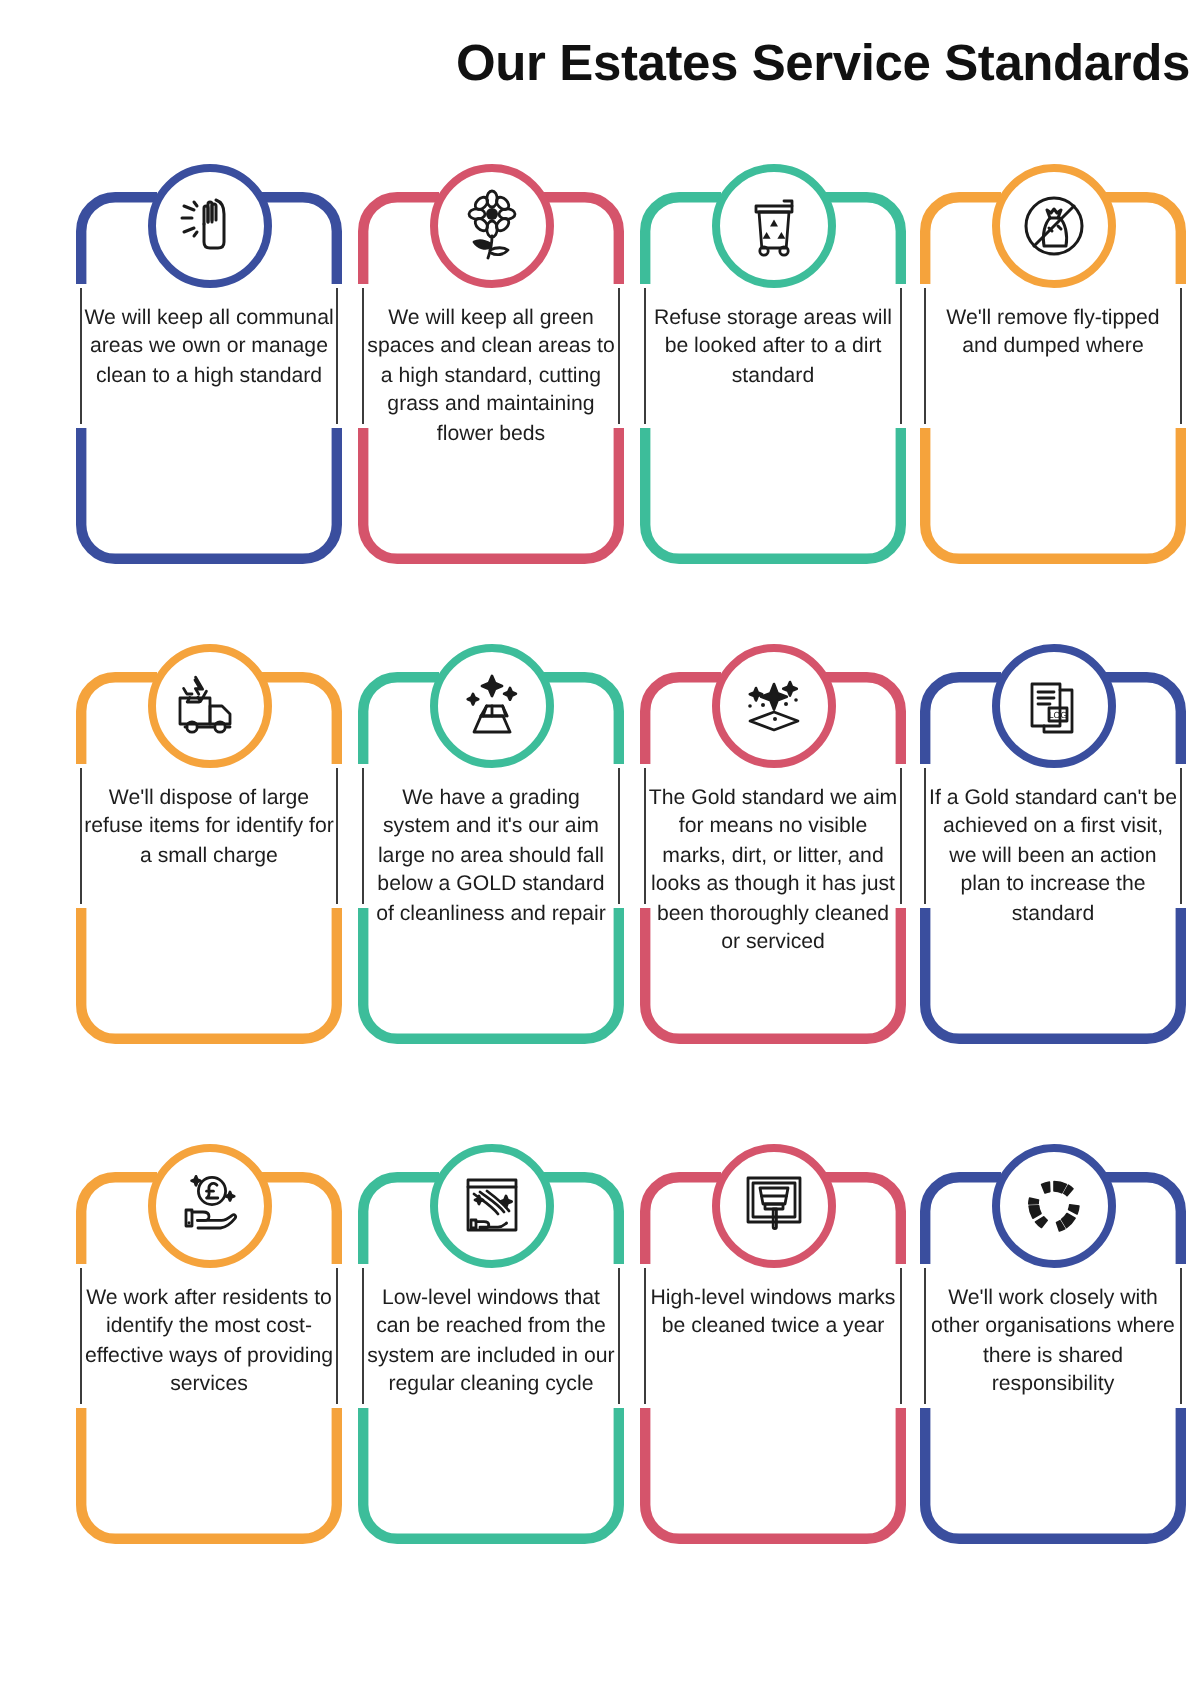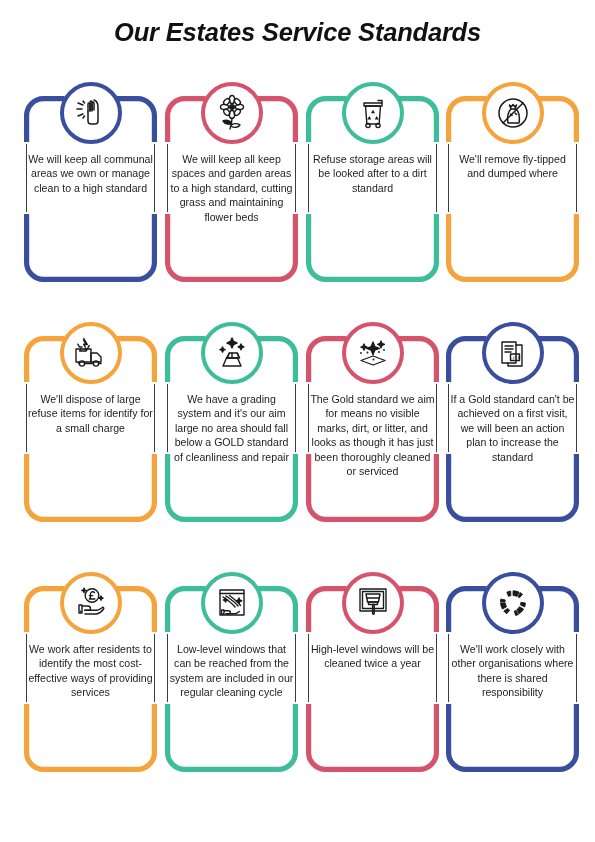--- a/index.html
+++ b/index.html
@@ -14,33 +14,32 @@
     overflow: hidden;
     position: relative;
   }
 
   
   .page-title {
     position: absolute;
     top: 18px;
     left: 0;
     width: 595px;
-    text-align: center;
+    text-align: right;
     font-size: 25.5px;
     font-weight: bold;
     letter-spacing: -0.2px;
     color: #111111;
-    font-style: italic;
   }
 
   
   .grid {
     position: absolute;
     top: 82px;
-    left: 2px;
+    left: 16px;
     width: 535px;
   }
   .row {
     position: relative;
     width: 595px;
     height: 250px;
   }
   .row-1 { height: 240px; }
   .row-2 { height: 250px; }
   .row-3 { height: 250px; }
@@ -162,21 +161,21 @@
       <ellipse cx="24.3" cy="7.7" rx="3.6" ry="2.4" transform="rotate(45 24.3 7.7)"></ellipse>
       <ellipse cx="13.7" cy="18.3" rx="3.6" ry="2.4" transform="rotate(45 13.7 18.3)"></ellipse>
       <ellipse cx="24.3" cy="18.3" rx="3.6" ry="2.4" transform="rotate(-45 24.3 18.3)"></ellipse>
       <path d="M19 24 C19 28 18 32 17 35"></path>
       <path d="M18.3 28 C15 26 12 26 10 27 C12 30 16 31 18 29.5" fill="#1a1a1a" stroke="#1a1a1a"></path>
       <path d="M18 31 C21 29.5 25 29.5 27 31 C25 33.5 21 34 18.6 32.5"></path>
     </g>
        </svg>
           </span>
         </div>
-        <div class="caption">We will keep all keep spaces and garden areas to a high standard, cutting grass and maintaining flower beds</div>
+        <div class="caption">We will keep all green spaces and clean areas to a high standard, cutting grass and maintaining flower beds</div>
       </div>
       <div class="card card-c2">
         <div class="frame">
           <svg viewBox="0 0 133 186" xmlns="http://www.w3.org/2000/svg">
          <path d="M 40.5 2.6 L 19.6 2.6 A 17 17 0 0 0 2.6 19.6 L 2.6 46 M 2.6 118 L 2.6 166.4 A 17 17 0 0 0 19.6 183.4 L 113.4 183.4 A 17 17 0 0 0 130.4 166.4 L 130.4 118 M 130.4 46 L 130.4 19.6 A 17 17 0 0 0 113.4 2.6 L 92.5 2.6" fill="none" stroke="#3DBD9A" stroke-width="5.2" stroke-linecap="butt"></path>
        </svg>
         </div>
         <div class="tick" style="left: 1.8px; top: 62px; height: 68px; background: rgb(60, 60, 60);"></div>
         <div class="tick" style="left: 129.6px; top: 62px; height: 68px; background: rgb(60, 60, 60);"></div>
         <div class="badge" style="border: 4.6px solid rgb(61, 189, 154);">
@@ -408,21 +407,21 @@
       <rect x="6" y="5" width="26" height="22"></rect>
       <rect x="8.5" y="7.5" width="21" height="17"></rect>
       <path d="M12 10 l14 0 l-1.5 8 l-11 0 z"></path>
       <path d="M12.8 14 l12.4 0"></path>
       <path d="M14.5 18 l9 0 l0 2.5 l-9 0 z"></path>
       <path d="M18.6 20.5 l1.6 0 l0 9 c0 1 -1.6 1 -1.6 0 z"></path>
     </g>
        </svg>
           </span>
         </div>
-        <div class="caption">High-level windows will be cleaned twice a year</div>
+        <div class="caption">High-level windows marks be cleaned twice a year</div>
       </div>
       <div class="card card-c3">
         <div class="frame">
           <svg viewBox="0 0 133 186" xmlns="http://www.w3.org/2000/svg">
          <path d="M 40.5 2.6 L 19.6 2.6 A 17 17 0 0 0 2.6 19.6 L 2.6 46 M 2.6 118 L 2.6 166.4 A 17 17 0 0 0 19.6 183.4 L 113.4 183.4 A 17 17 0 0 0 130.4 166.4 L 130.4 118 M 130.4 46 L 130.4 19.6 A 17 17 0 0 0 113.4 2.6 L 92.5 2.6" fill="none" stroke="#3A4E9E" stroke-width="5.2" stroke-linecap="butt"></path>
        </svg>
         </div>
         <div class="tick" style="left: 1.8px; top: 62px; height: 68px; background: rgb(60, 60, 60);"></div>
         <div class="tick" style="left: 129.6px; top: 62px; height: 68px; background: rgb(60, 60, 60);"></div>
         <div class="badge" style="border: 4.6px solid rgb(58, 78, 158);">

